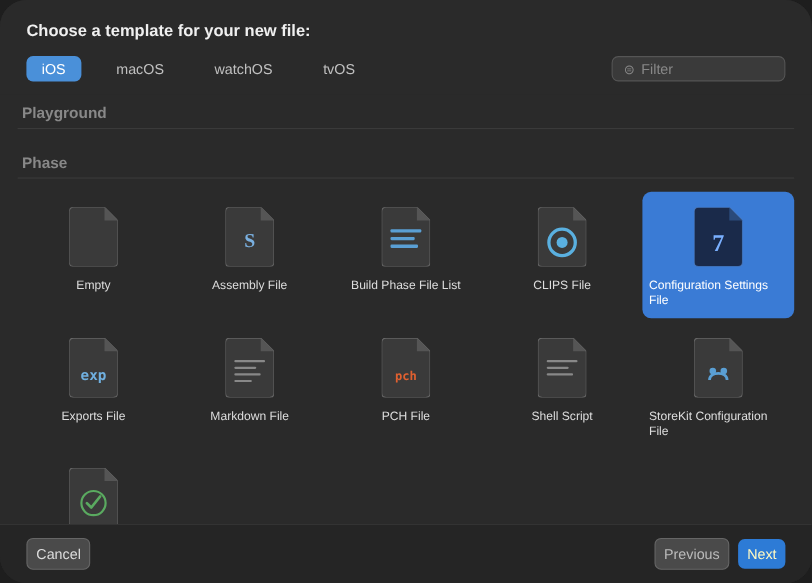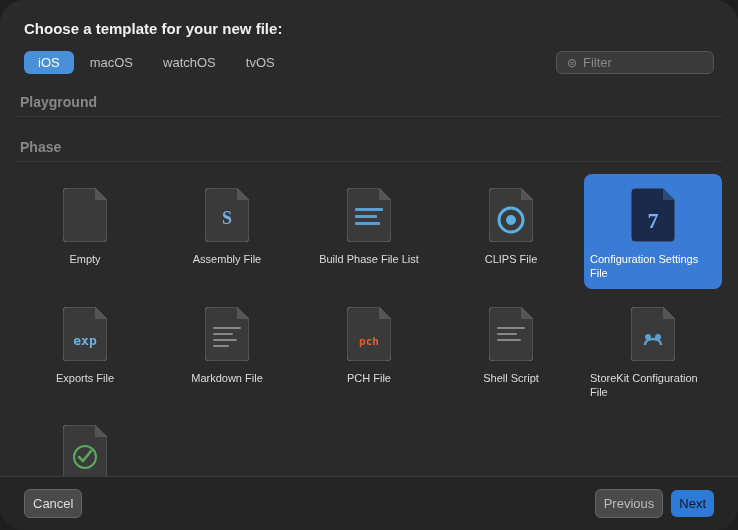--- a/index.html
+++ b/index.html
@@ -25,21 +25,21 @@
       background: #2a2a2a;
     }
     .header-title {
       font-size: 15px;
       font-weight: 600;
       color: #f0f0f0;
       margin-bottom: 14px;
     }
     .tabs {
       display: flex;
-      gap: 2px;
+      gap: 18px;
       align-items: center;
       justify-content: flex-end;
     }
     .tab {
       padding: 4px 14px;
       border-radius: 6px;
       font-size: 13px;
       cursor: pointer;
       color: #c0c0c0;
       background: transparent;
@@ -149,21 +149,21 @@
       border: 1px solid #666;
     }
     .btn-prev {
       background: #4a4a4a;
       color: #bbb;
       border: 1px solid #666;
       margin-left: auto;
     }
     .btn-next {
       background: #2d7bd6;
-      color: #0f172a;
+      color: #fef9c3;
     }
   </style>
 </head>
 <body>
 
 <div class="dialog">
   <div class="header">
     <div class="header-title">Choose a template for your new file:</div>
     <div class="tabs">
       <button class="tab active">iOS</button>

